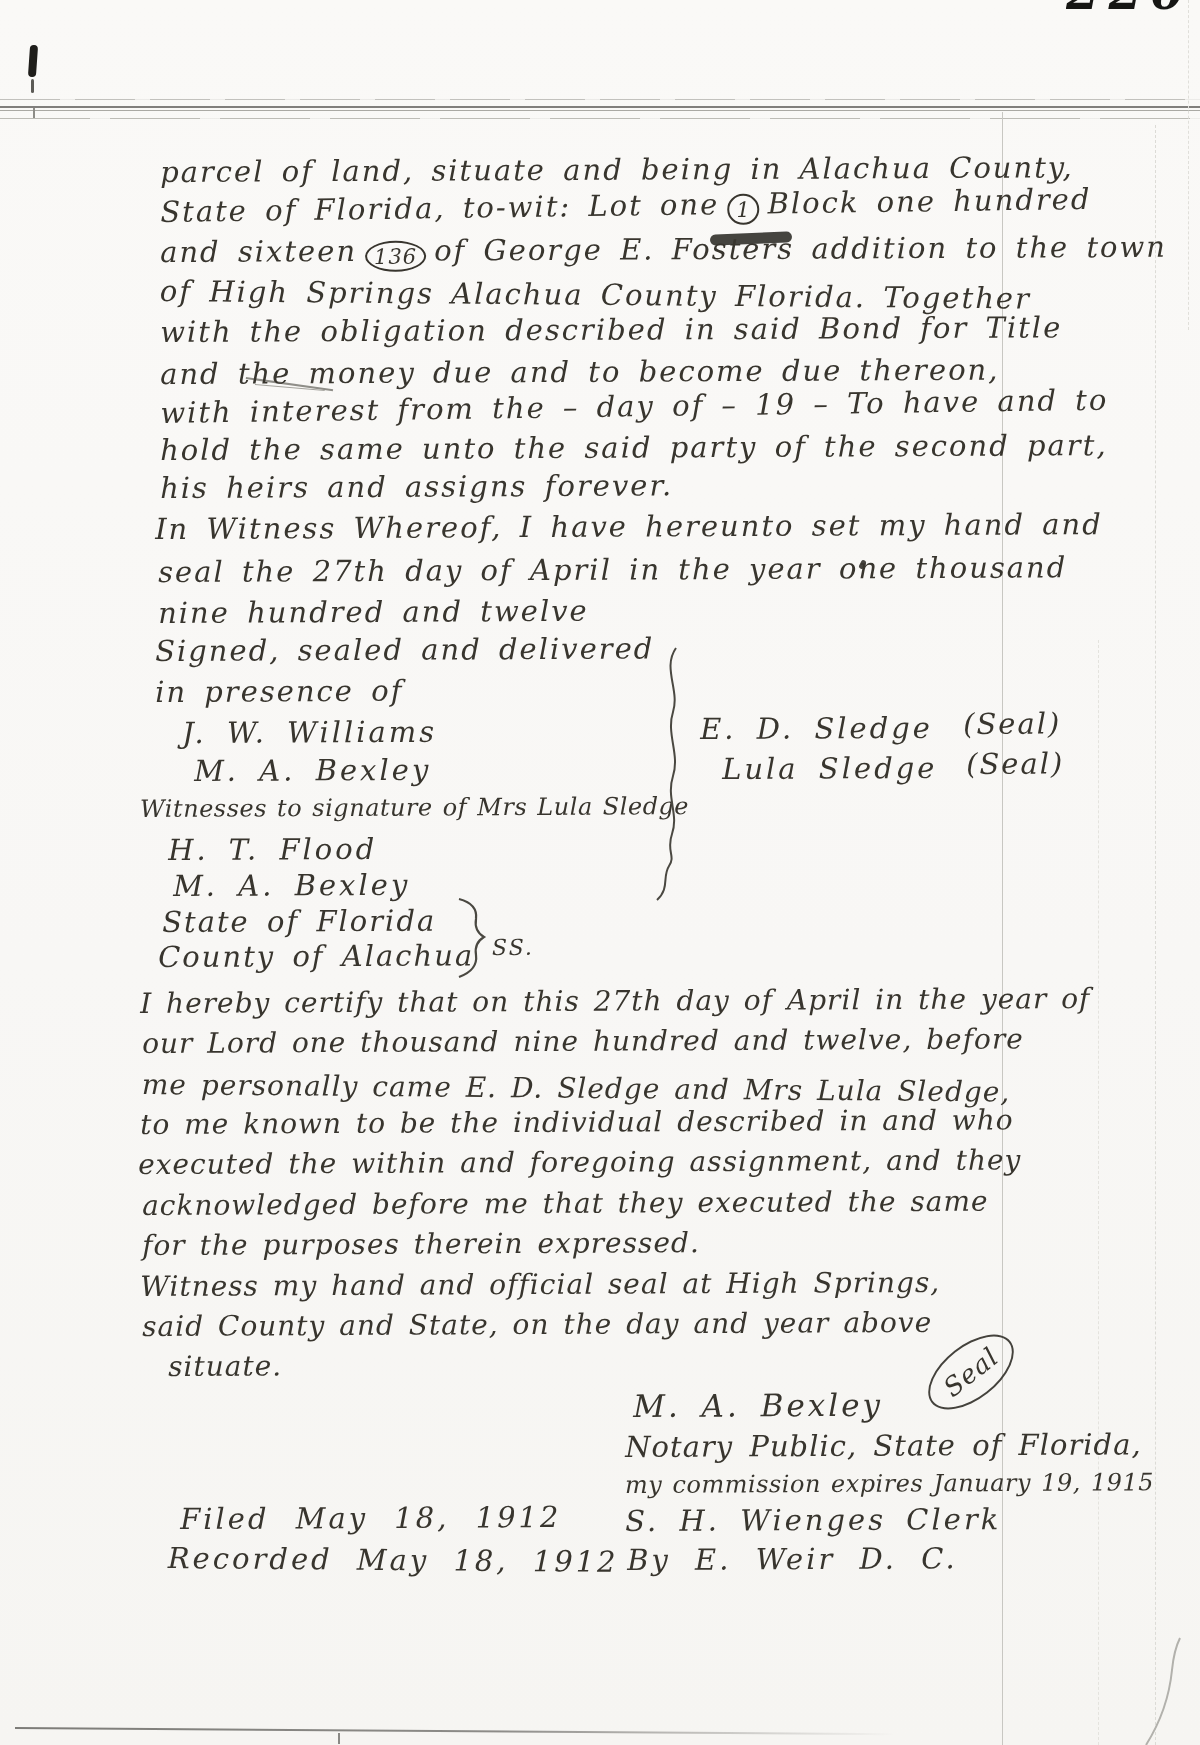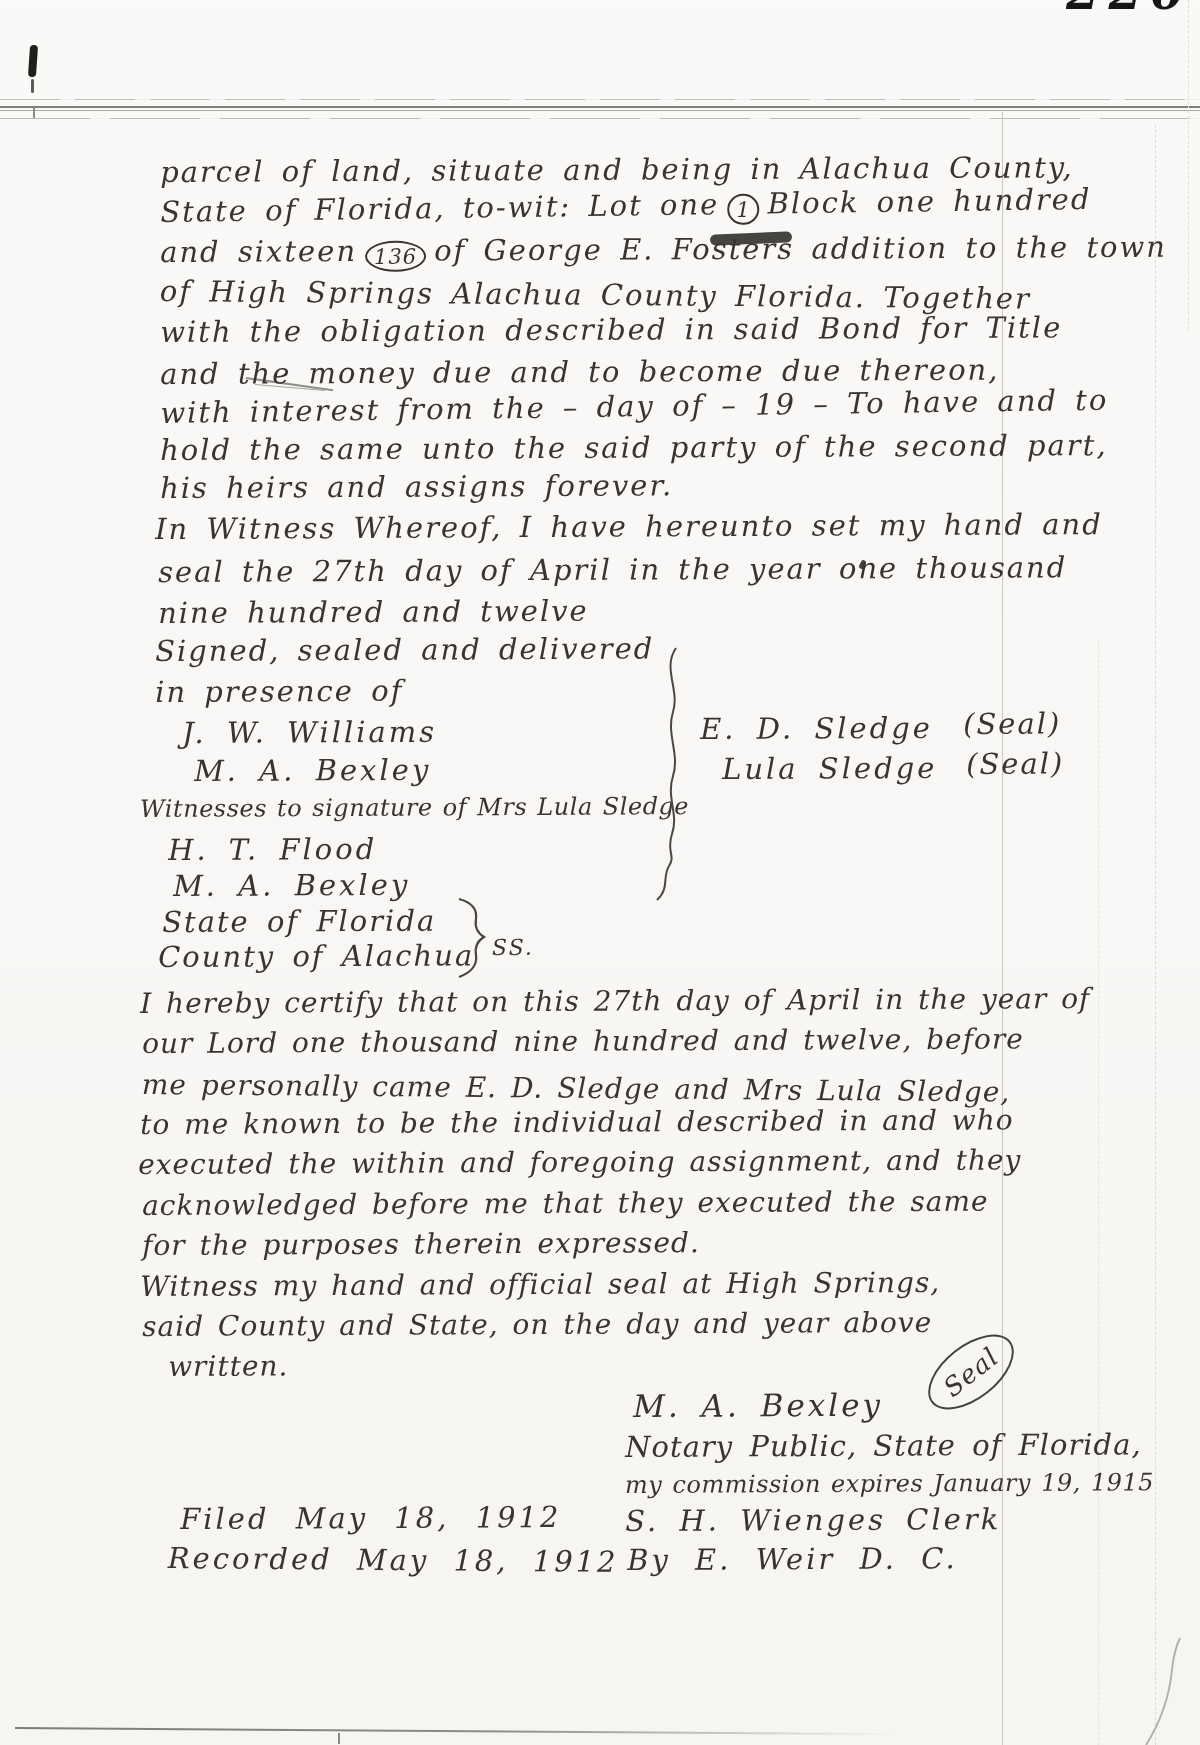--- a/index.html
+++ b/index.html
@@ -152,21 +152,21 @@
 
   <div class="hw cert" style="left:140px;top:987px;">I hereby certify that on this 27th day of April in the year of</div>
   <div class="hw cert" style="left:142px;top:1027px;">our Lord one thousand nine hundred and twelve, before</div>
   <div class="hw cert tilt-dn" style="left:142px;top:1068px;">me personally came E. D. Sledge and Mrs Lula Sledge,</div>
   <div class="hw cert" style="left:140px;top:1108px;">to me known to be the individual described in and who</div>
   <div class="hw cert" style="left:138px;top:1148px;">executed the within and foregoing assignment, and they</div>
   <div class="hw cert" style="left:142px;top:1189px;">acknowledged before me that they executed the same</div>
   <div class="hw cert" style="left:142px;top:1229px;">for the purposes therein expressed.</div>
   <div class="hw cert" style="left:140px;top:1270px;">Witness my hand and official seal at High Springs,</div>
   <div class="hw cert" style="left:142px;top:1310px;">said County and State, on the day and year above</div>
-  <div class="hw cert" style="left:168px;top:1350px;">written.</div>
+  <div class="hw cert" style="left:168px;top:1350px;">situate.</div>
 
   <div class="seal-oval">
     <span>Seal</span>
   </div>
   <div class="hw sigline" style="left:633px;top:1388px;font-size:31px;">M. A. Bexley</div>
   <div class="hw" style="left:625px;top:1430px;font-size:29px;letter-spacing:1px;">Notary Public, State of Florida,</div>
   <div class="hw" style="left:625px;top:1471px;font-size:24px;letter-spacing:0.5px;word-spacing:2px;">my commission expires January 19, 1915</div>
 
   <div class="hw" style="left:180px;top:1502px;letter-spacing:3px;word-spacing:14px;">Filed May 18, 1912</div>
   <div class="hw tilt-dn" style="left:168px;top:1541px;letter-spacing:3px;word-spacing:12px;">Recorded May 18, 1912</div>

